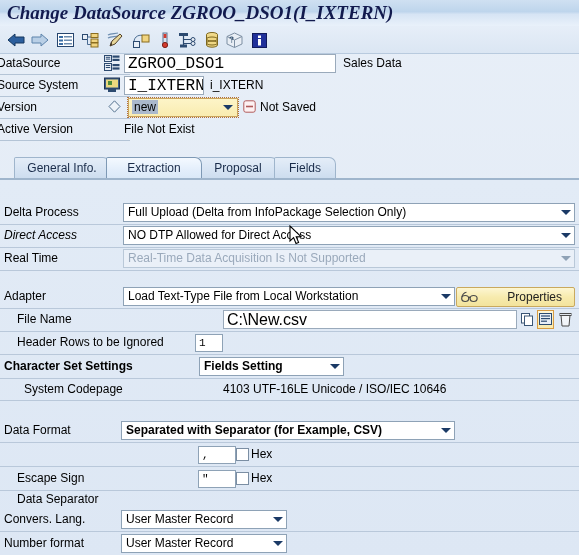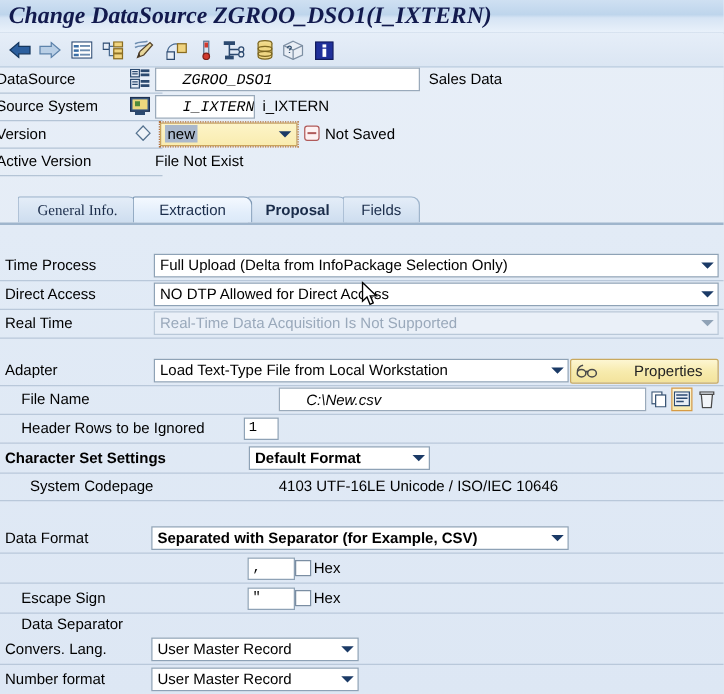--- a/index.html
+++ b/index.html
@@ -62,26 +62,25 @@
   }
   .mono {
     font-family: "Liberation Mono", monospace;
     font-size: 11px;
   }
   .inp {
     position: absolute;
     background: #fff;
     border: 1px solid #9aaabb;
     box-sizing: border-box;
-    padding: 1px 21px;
-    font-size: 12px;
+    padding: 1px 3px;
+    font-size: 16px;
     line-height: 16px;
     white-space: nowrap;
     overflow: hidden;
-    font-style: italic;
   }
   .statictext {
     position: absolute;
     font-size: 12px; white-space: nowrap;
   }
 
   
   .dd {
     position: absolute;
     background: #fff;
@@ -399,48 +398,48 @@
     </div>
 
     <div class="hrow" style="top:66px;">
       <div class="hlabel">Active Version</div>
       <div class="statictext" style="left:124px; top:3px;">File Not Exist</div>
       <div class="hline" style="top:21px;"></div>
     </div>
   </div>
 
   <div class="tabbar">
-    <div class="tab" style="left:14px; width:96px;font-family:Liberation Serif, serif;">
+    <div class="tab" style="left:14px; width:96px;">
       <span>General Info.</span>
     </div>
     <div class="tab active" style="left:106px; width:96px;">
       <span>Extraction</span>
     </div>
-    <div class="tab" style="left:198px; width:80px;font-weight:bold;">
+    <div class="tab" style="left:198px; width:80px;">
       <span>Proposal</span>
     </div>
     <div class="tab" style="left:274px; width:62px;">
       <span>Fields</span>
     </div>
   </div>
   <div class="tabline"></div>
 
   <div class="panel">
 
     <div class="frow" style="top:21px; height:24px;">
-      <div class="flabel" style="left:4px; top:4px;">Time Process</div>
+      <div class="flabel" style="left:4px; top:4px;">Delta Process</div>
       <div class="dd" style="left:123px; top:2px; width:452px;">
         <span>Full Upload (Delta from InfoPackage Selection Only)</span>
         <span class="arrow"></span>
       </div>
       <div class="fline" style="left:0; top:23px; width:579px;"></div>
     </div>
 
     <div class="frow" style="top:44px; height:24px;">
-      <div class="flabel" style="left:4px; top:4px;">Direct Access</div>
+      <div class="flabel" style="left:4px; top:4px;font-style:italic;">Direct Access</div>
       <div class="dd" style="left:123px; top:2px; width:452px;">
         <span>NO DTP Allowed for Direct Access</span>
         <span class="arrow"></span>
       </div>
       <div class="fline" style="left:0; top:23px; width:579px;"></div>
     </div>
 
     <div class="frow" style="top:67px; height:24px;">
       <div class="flabel" style="left:4px; top:4px;">Real Time</div>
       <div class="dd disabled" style="left:123px; top:2px; width:452px;">
@@ -498,21 +497,21 @@
 
     <div class="frow" style="top:151px; height:20px;">
       <div class="flabel" style="left:17px; top:4px;">Header Rows to be Ignored</div>
       <div class="tin" style="left:195px; top:3px; width:28px;">1</div>
       <div class="fline" style="left:0; top:23px; width:579px;"></div>
     </div>
 
     <div class="frow" style="top:175px; height:24px;font-weight:bold;">
       <div class="flabel" style="left:4px; top:4px;">Character Set Settings</div>
       <div class="dd" style="left:199px; top:2px; width:145px;">
-        <span>Default Format</span>
+        <span>Fields Setting</span>
         <span class="arrow"></span>
       </div>
       <div class="fline" style="left:0; top:23px; width:579px;"></div>
     </div>
 
     <div class="frow" style="top:199px; height:22px;">
       <div class="flabel" style="left:24px; top:3px;">System Codepage</div>
       <div class="flabel" style="left:223px; top:3px;">4103  UTF-16LE Unicode / ISO/IEC 10646</div>
       <div class="fline" style="left:0; top:21px; width:579px;"></div>
     </div>

